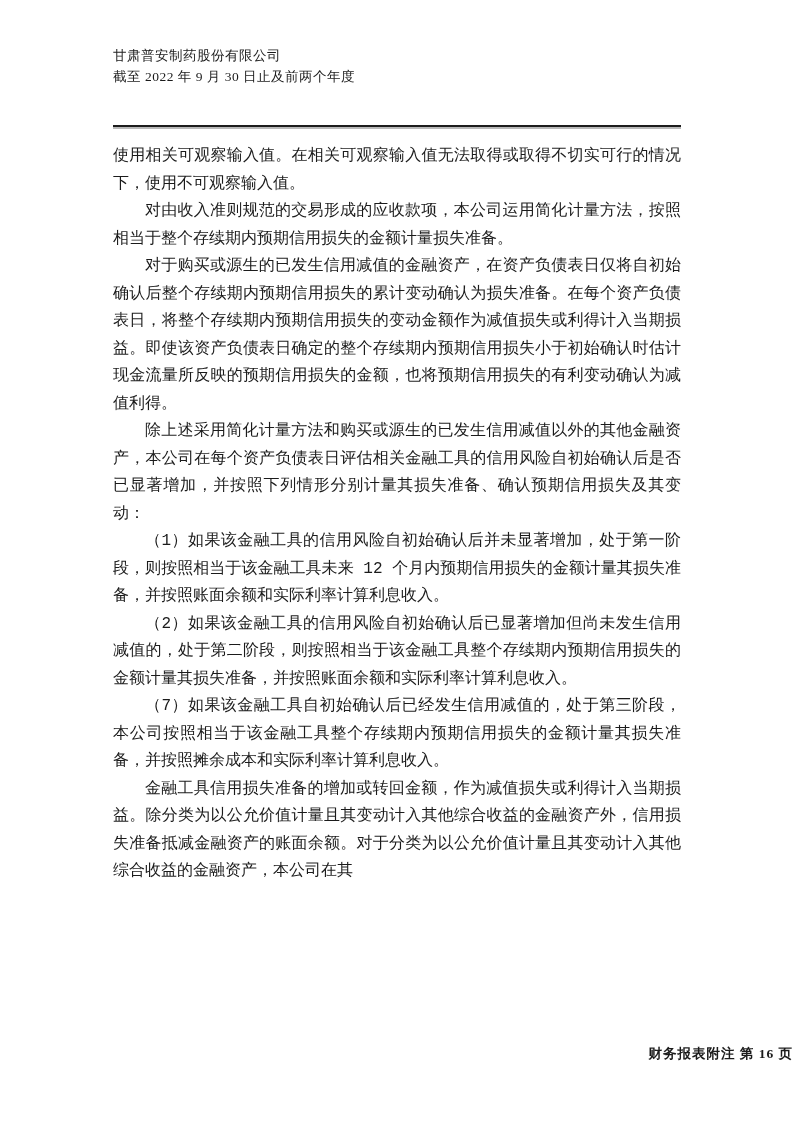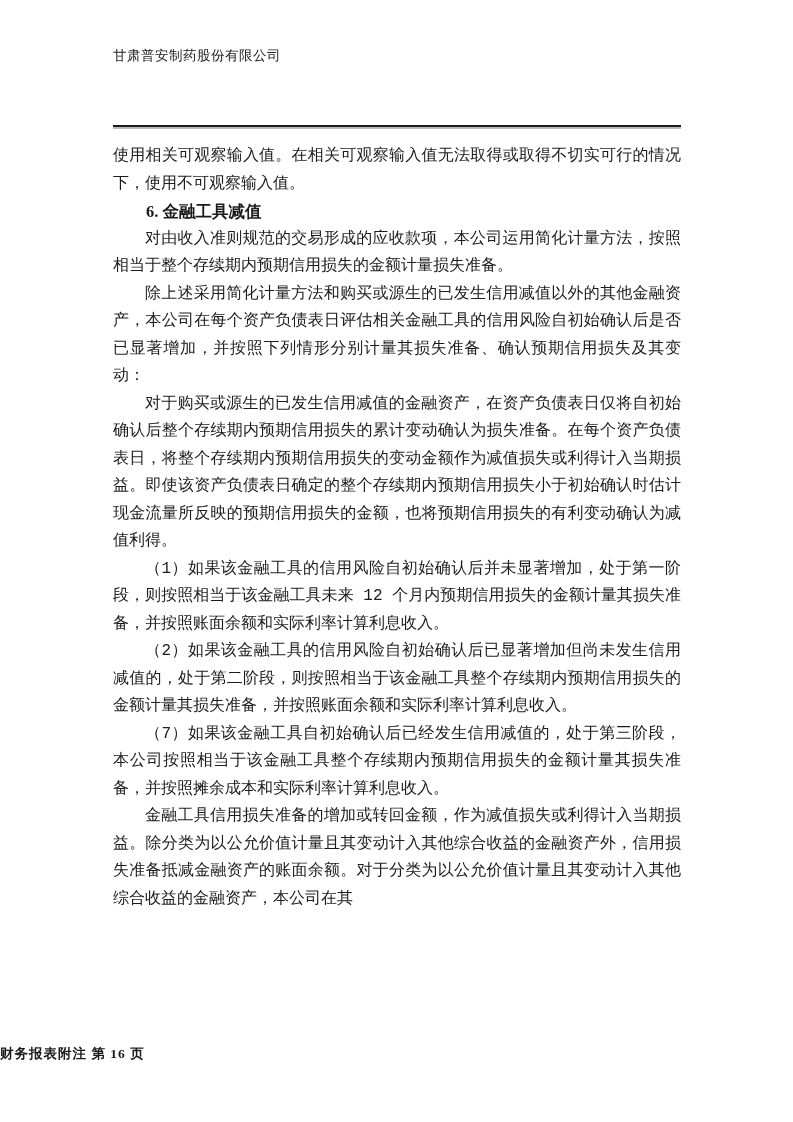--- a/index.html
+++ b/index.html
@@ -57,43 +57,43 @@
     font-weight: bold;
     font-size: 16.5px;
     text-indent: 2em;
     line-height: 27.5px;
   }
   .footer {
     position: absolute;
     left: 0;
     top: 1045px;
     width: 793px;
-    text-align: left;
+    text-align: right;
     font-size: 13.5px;
     font-weight: bold;
     letter-spacing: 1px;
   }
 </style>
 </head>
 <body>
 
 <div class="page">
 
   <div class="header">
     <div>甘肃普安制药股份有限公司</div>
+    <div>截至 2022 年 9 月 30 日止及前两个年度</div>
   </div>
 
   <div class="rule"></div>
 
   <div class="content">
     <p class="no-indent">使用相关可观察输入值。在相关可观察输入值无法取得或取得不切实可行的情况下，使用不可观察输入值。</p>
-    <h3 class="section-heading">6. 金融工具减值</h3>
     <p>对由收入准则规范的交易形成的应收款项，本公司运用简化计量方法，按照相当于整个存续期内预期信用损失的金额计量损失准备。</p>
+    <p>对于购买或源生的已发生信用减值的金融资产，在资产负债表日仅将自初始确认后整个存续期内预期信用损失的累计变动确认为损失准备。在每个资产负债表日，将整个存续期内预期信用损失的变动金额作为减值损失或利得计入当期损益。即使该资产负债表日确定的整个存续期内预期信用损失小于初始确认时估计现金流量所反映的预期信用损失的金额，也将预期信用损失的有利变动确认为减值利得。</p>
     <p>除上述采用简化计量方法和购买或源生的已发生信用减值以外的其他金融资产，本公司在每个资产负债表日评估相关金融工具的信用风险自初始确认后是否已显著增加，并按照下列情形分别计量其损失准备、确认预期信用损失及其变动：</p>
-    <p>对于购买或源生的已发生信用减值的金融资产，在资产负债表日仅将自初始确认后整个存续期内预期信用损失的累计变动确认为损失准备。在每个资产负债表日，将整个存续期内预期信用损失的变动金额作为减值损失或利得计入当期损益。即使该资产负债表日确定的整个存续期内预期信用损失小于初始确认时估计现金流量所反映的预期信用损失的金额，也将预期信用损失的有利变动确认为减值利得。</p>
     <p>（1）如果该金融工具的信用风险自初始确认后并未显著增加，处于第一阶段，则按照相当于该金融工具未来 12 个月内预期信用损失的金额计量其损失准备，并按照账面余额和实际利率计算利息收入。</p>
     <p>（2）如果该金融工具的信用风险自初始确认后已显著增加但尚未发生信用减值的，处于第二阶段，则按照相当于该金融工具整个存续期内预期信用损失的金额计量其损失准备，并按照账面余额和实际利率计算利息收入。</p>
     <p>（7）如果该金融工具自初始确认后已经发生信用减值的，处于第三阶段，本公司按照相当于该金融工具整个存续期内预期信用损失的金额计量其损失准备，并按照摊余成本和实际利率计算利息收入。</p>
     <p>金融工具信用损失准备的增加或转回金额，作为减值损失或利得计入当期损益。除分类为以公允价值计量且其变动计入其他综合收益的金融资产外，信用损失准备抵减金融资产的账面余额。对于分类为以公允价值计量且其变动计入其他综合收益的金融资产，本公司在其</p>
   </div>
 
   <div class="footer">
     <span>财务报表附注 第 16 页</span>
   </div>
 

